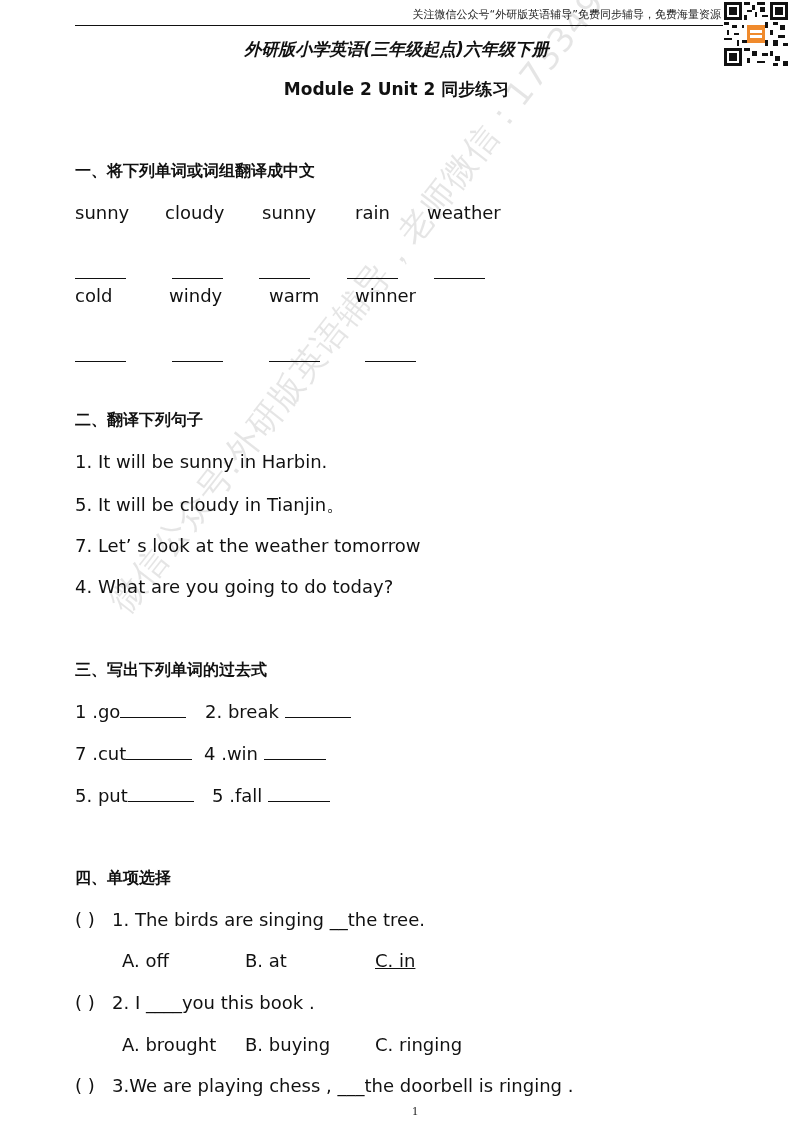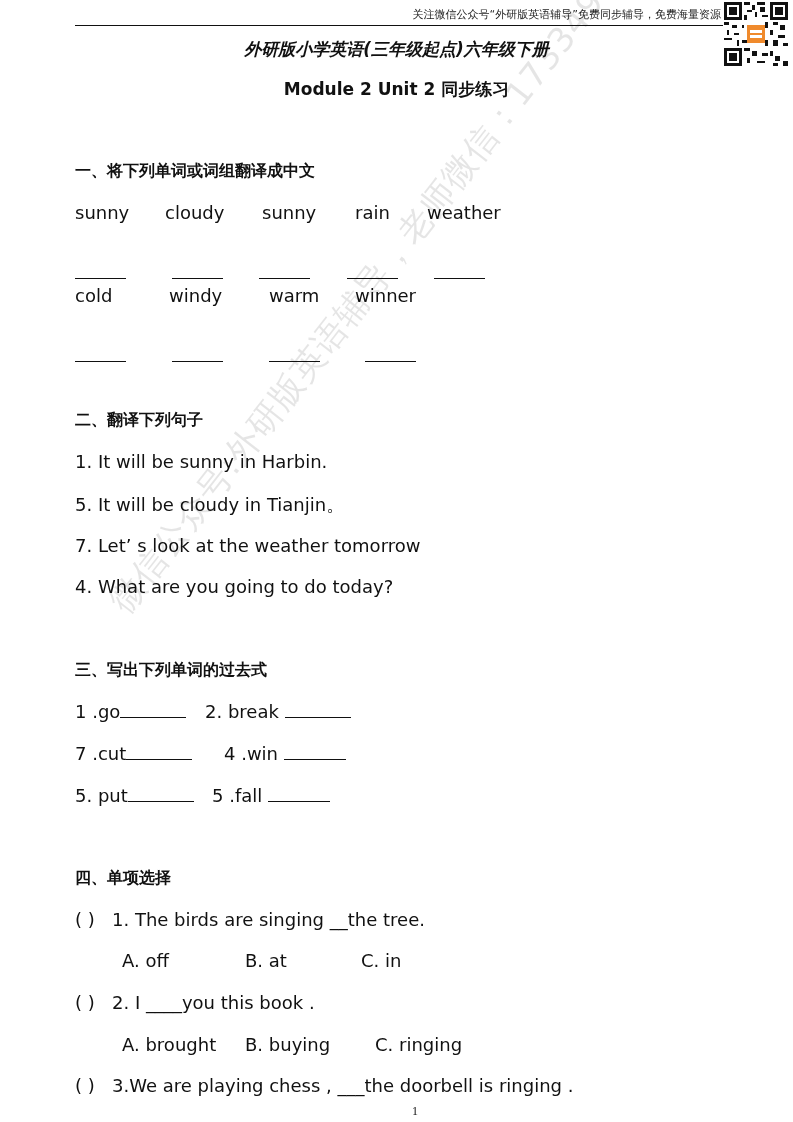--- a/index.html
+++ b/index.html
@@ -114,37 +114,37 @@
 
 <div class="abs txt" style="left:75px; top:701px;">
   <span>1 .go</span><span class="blank" style="width:66px;"></span>
 </div>
 <div class="abs txt" style="left:205px; top:701px;text-align:right;">
   <span>2. break </span><span class="blank" style="width:66px;"></span>
 </div>
 <div class="abs txt" style="left:75px; top:743px;">
   <span>7 .cut</span><span class="blank" style="width:66px;"></span>
 </div>
-<div class="abs txt" style="left:224px; top:743px;">
+<div class="abs txt" style="left:204px; top:743px;">
   <span>4 .win </span><span class="blank" style="width:62px;"></span>
 </div>
 <div class="abs txt" style="left:75px; top:785px;">
   <span>5. put</span><span class="blank" style="width:66px;"></span>
 </div>
 <div class="abs txt" style="left:212px; top:785px;">
   <span>5 .fall </span><span class="blank" style="width:62px;"></span>
 </div>
 
 <div class="abs section-h" style="top:868px;">四、单项选择</div>
 
 <div class="abs txt" style="left:75px; top:909px;">(    )</div>
 <div class="abs txt" style="left:112px; top:909px;">1. The birds are singing  __the tree.</div>
 <div class="abs txt" style="left:122px; top:950px;">A. off</div>
 <div class="abs txt" style="left:245px; top:950px;">B. at</div>
-<div class="abs txt" style="left:361px; top:950px;">C. in</div>
+<div class="abs txt" style="left:375px; top:950px;text-decoration:underline;">C. in</div>
 
 <div class="abs txt" style="left:75px; top:992px;">(    )</div>
 <div class="abs txt" style="left:112px; top:992px;">2. I ____you this book .</div>
 <div class="abs txt" style="left:122px; top:1034px;">A. brought</div>
 <div class="abs txt" style="left:245px; top:1034px;">B. buying</div>
 <div class="abs txt" style="left:375px; top:1034px;">C. ringing</div>
 
 <div class="abs txt" style="left:75px; top:1075px;">(    )</div>
 <div class="abs txt" style="left:112px; top:1075px;">3.We are playing chess , ___the doorbell is ringing .</div>
 

